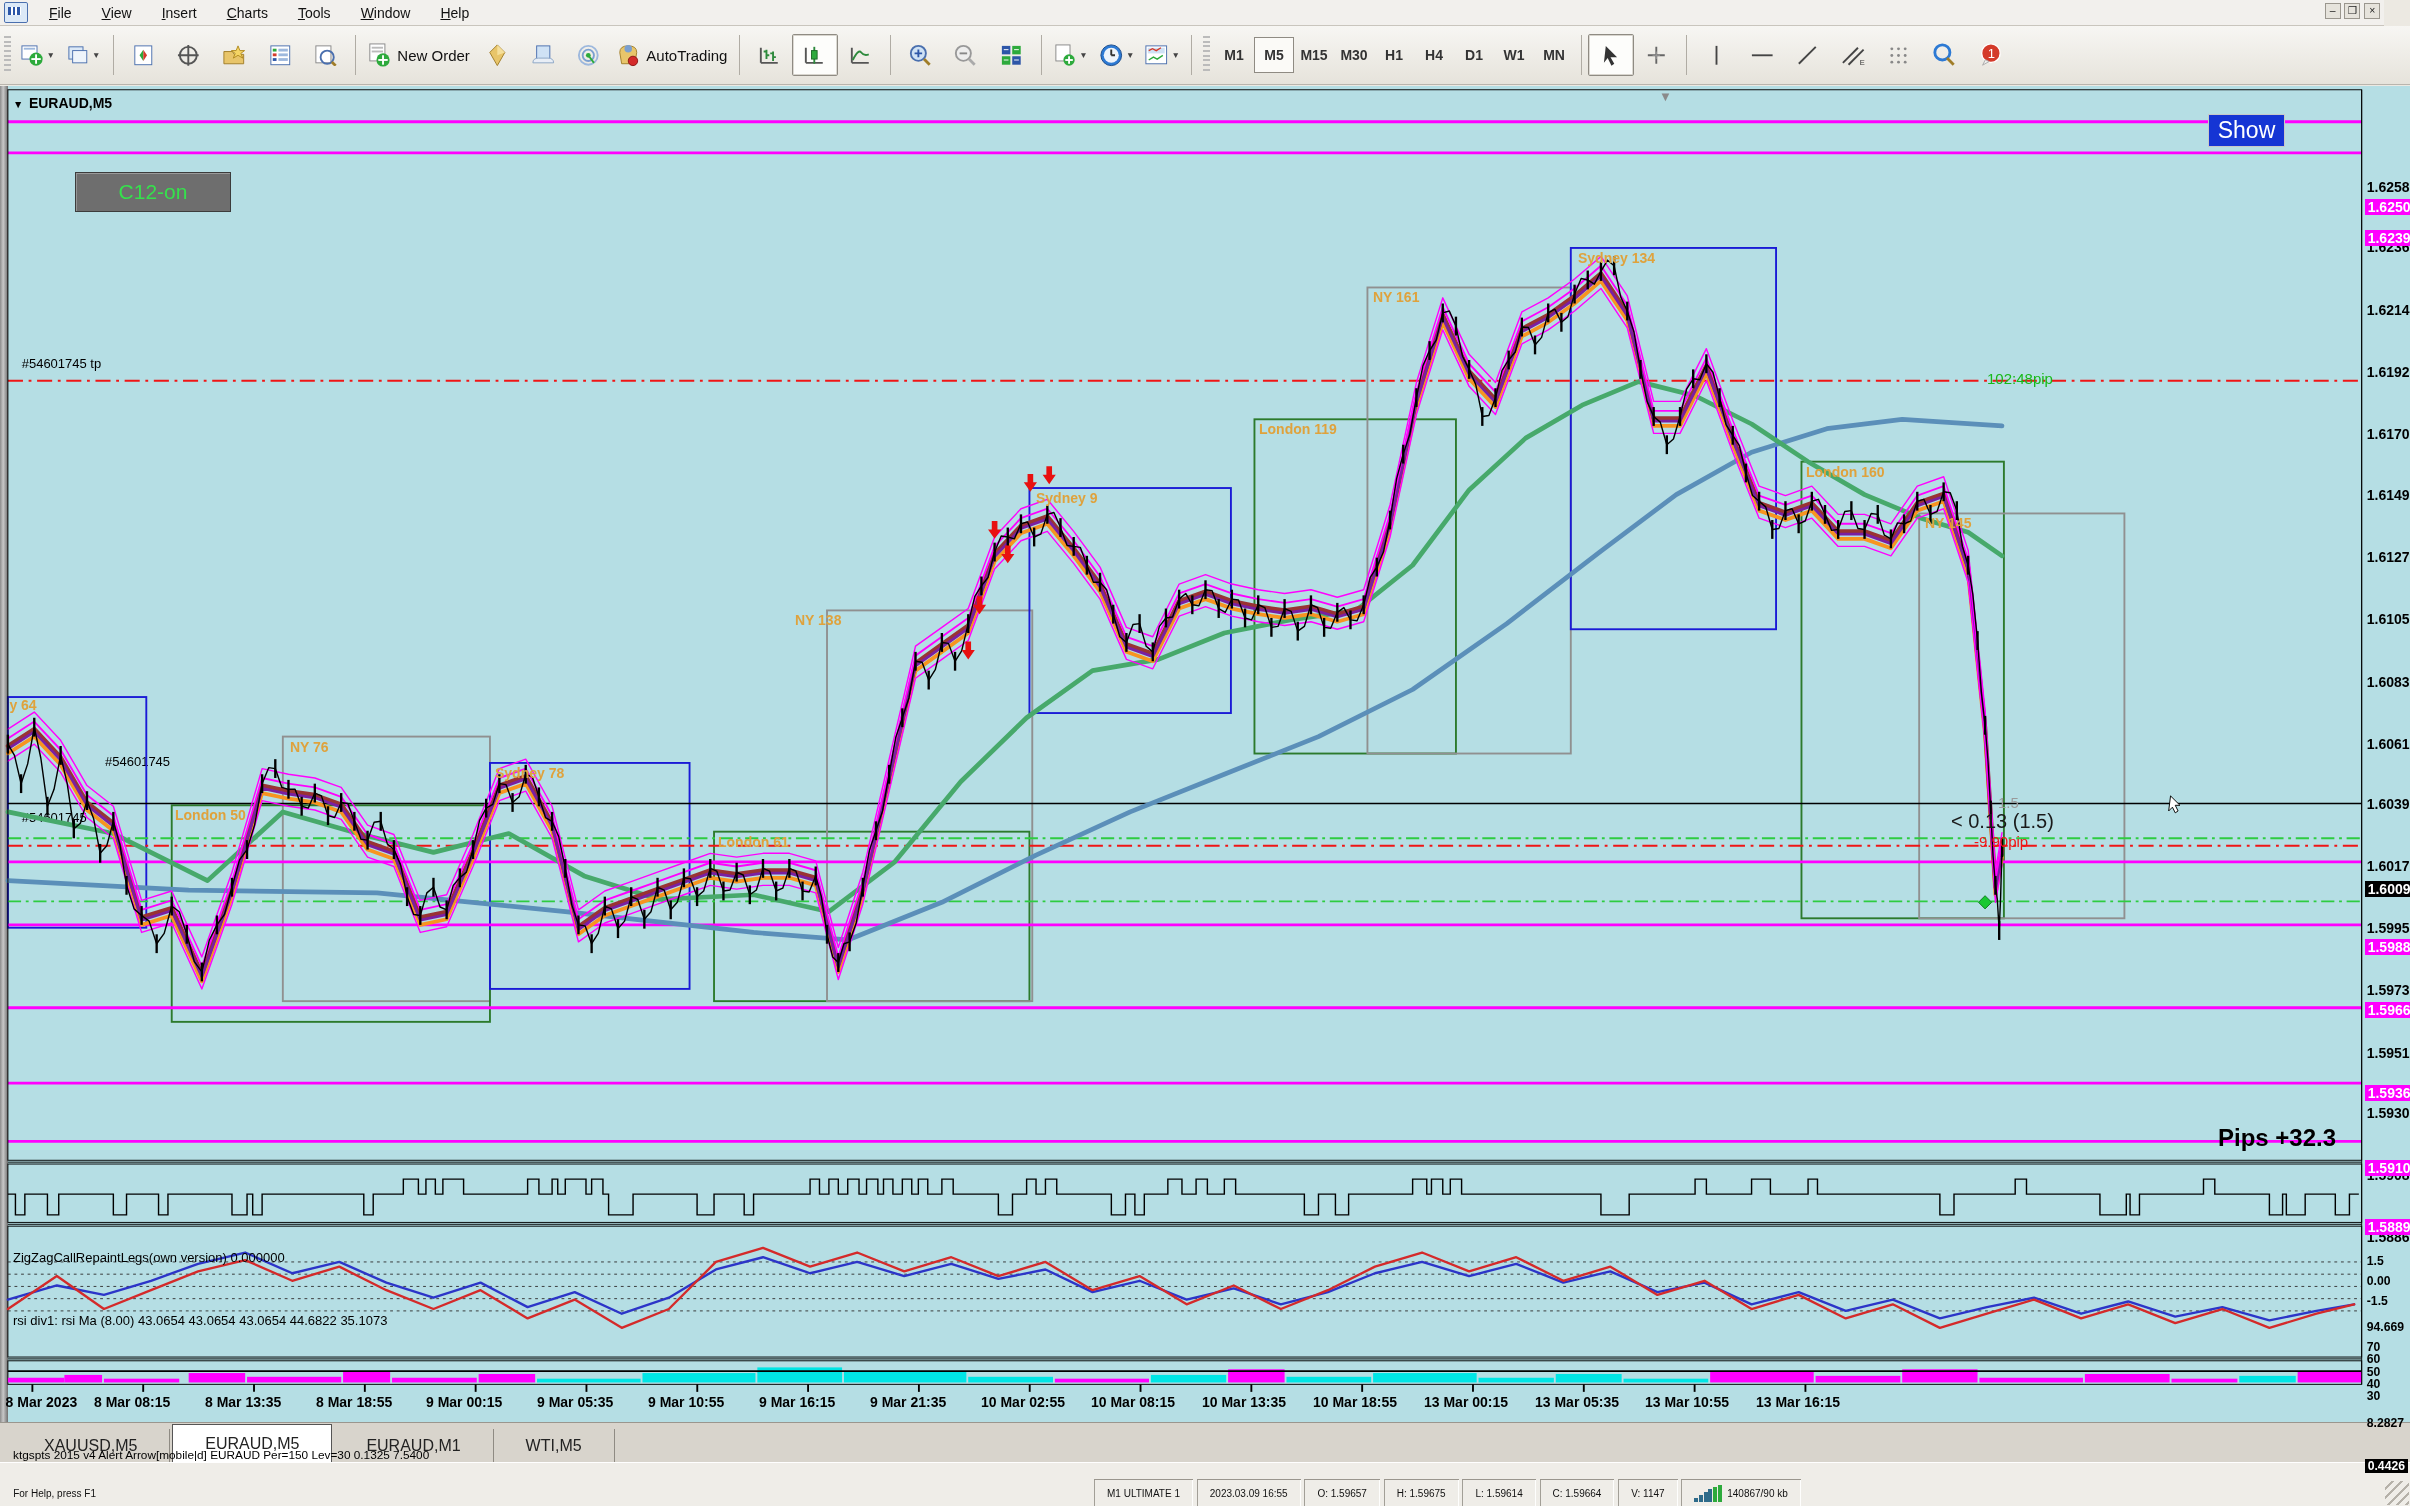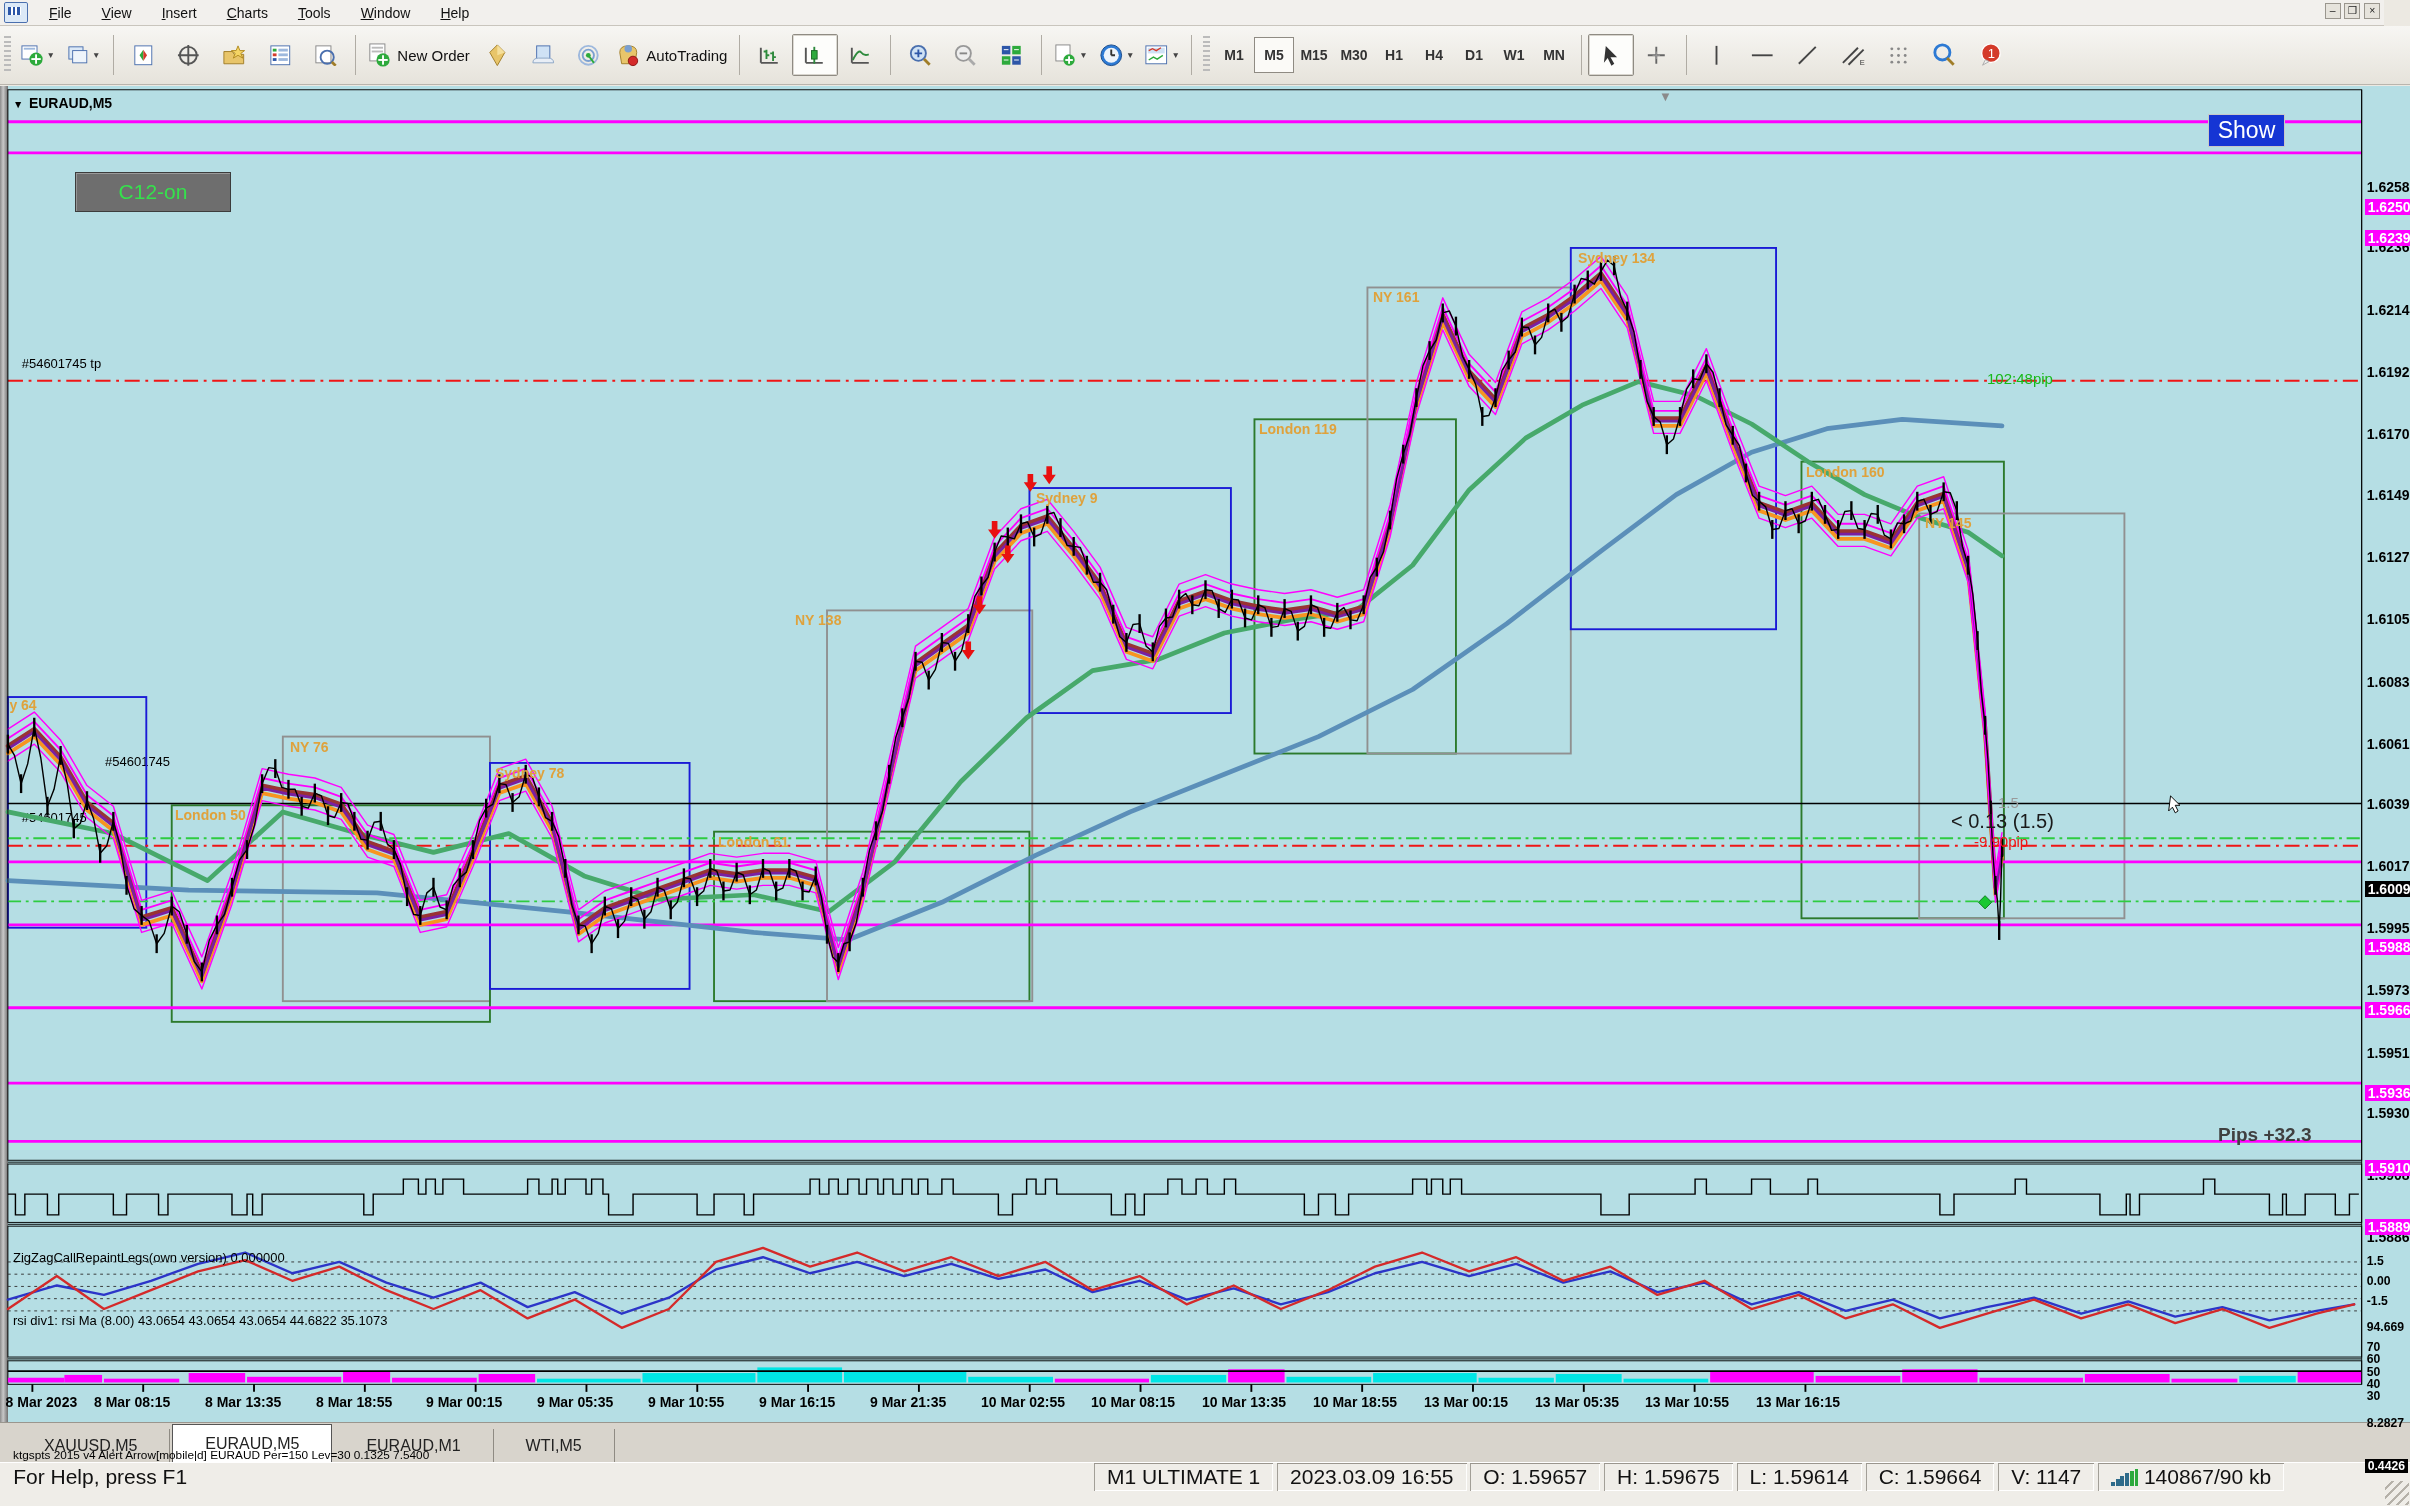--- a/index.html
+++ b/index.html
@@ -39,21 +39,21 @@
   .panelabel{position:absolute;font-size:13px;color:#000;z-index:3;white-space:nowrap;}
   #btn-c12{position:absolute;left:75px;top:86px;width:154px;height:38px;background:#6E6E6E;border:1.9px solid #3c3c3c;box-shadow:inset 0.9px 0.9px 0 #9a9a9a;color:#35E24C;font-size:21px;display:flex;align-items:center;justify-content:center;z-index:4;}
   #btn-show{position:absolute;left:2208px;top:28px;width:75px;height:31px;background:#1535D4;color:#fff;font-size:23px;display:flex;align-items:center;justify-content:center;z-index:4;border:0.9px solid #c8c8c8;}
   #topmarker{position:absolute;left:1659px;top:2.8px;color:#8a8a8a;font-size:13px;z-index:3;}
   .anno{position:absolute;z-index:4;white-space:nowrap;}
   
   #tabbar{position:absolute;left:0;top:1422px;width:2411px;height:40px;background:#D8D4CC;border-top:0.9px solid #9a968e;display:flex;align-items:flex-end;padding-left:12px;}
   .tab{height:34px;display:flex;align-items:center;padding:0 32px;font-size:16px;color:#222;border-right:0.9px solid #8f8b83;}
   .tab.active{background:#FFFFFF;border:1.9px solid #555;border-bottom:none;height:38px;font-weight:normal;margin:0 1.9px;}
   
-  #statusbar{position:absolute;left:0;top:1462px;width:2411px;height:44px;background:#EFEDE8;border-top:0.9px solid #fff;display:flex;align-items:flex-start;font-size:21px;color:#111;}
+  #statusbar{position:absolute;left:0;top:1462px;width:2411px;height:44px;background:#EFEDE8;border-top:0.9px solid #fff;display:flex;align-items:flex-end;font-size:10px;color:#111;}
   .seg{height:28px;display:flex;align-items:center;padding:0 13px;margin-left:3.8px;box-shadow:inset 0.9px 0.9px 0 #9a968e, inset -0.9px -0.9px 0 #fff;white-space:nowrap;}
   #help-seg{flex:0 0 1064px;box-shadow:none;padding-left:9.4px;}
   #conn-icon{display:flex;align-items:flex-end;gap:0.9px;height:17px;margin-right:5.6px;}
   #conn-icon i{display:block;width:3.8px;background:#2e6b8a;}
   #grip{position:absolute;right:1.9px;bottom:1.9px;width:24.5px;height:24.5px;background:repeating-linear-gradient(135deg,transparent 0 4.7px,#b5b1a9 4.7px 6.6px);}
 </style>
 </head>
 <body>
 
 <div id="app">
@@ -645,21 +645,21 @@
         <div class="sessionlabel" style="left: 1373px; top: 203px;">NY 161</div>
         <div class="sessionlabel" style="left: 1578px; top: 164px;">Sydney 134</div>
         <div class="sessionlabel" style="left: 1806px; top: 378px;">London 160</div>
         <div class="sessionlabel" style="left: 1925px; top: 429px;">NY 145</div>
       </div>
     <div id="annotations">
         <div class="anno" style="left: 1987px; top: 284px; color: rgb(24, 184, 24); font-size: 15px; font-weight: normal;">102:48pip</div>
         <div class="anno" style="left: 1951px; top: 724px; color: rgb(26, 26, 26); font-size: 20px; font-weight: normal;">&lt; 0.13 (1.5)</div>
         <div class="anno" style="left: 1998px; top: 708px; color: rgb(154, 154, 154); font-size: 15px; font-weight: normal;">1.5</div>
         <div class="anno" style="left: 1974px; top: 747px; color: rgb(240, 21, 21); font-size: 15px; font-weight: normal;">-9.90pip</div>
-        <div class="anno" style="left: 2218px; top: 1038px; color: #404040; font-size: 19px; font-weight: bold;">Pips +32.3</div>
+        <div class="anno" style="left: 2218px; top: 1038px; color: #000000; font-size: 24px; font-weight: bold;">Pips +32.3</div>
       </div>
     <div id="timelabels">
         <div class="timelabel" style="left: 5.6px; top: 1308px;">8 Mar 2023</div>
         <div class="timelabel" style="left: 94px; top: 1308px;">8 Mar 08:15</div>
         <div class="timelabel" style="left: 205px; top: 1308px;">8 Mar 13:35</div>
         <div class="timelabel" style="left: 316px; top: 1308px;">8 Mar 18:55</div>
         <div class="timelabel" style="left: 426px; top: 1308px;">9 Mar 00:15</div>
         <div class="timelabel" style="left: 537px; top: 1308px;">9 Mar 05:35</div>
         <div class="timelabel" style="left: 648px; top: 1308px;">9 Mar 10:55</div>
         <div class="timelabel" style="left: 759px; top: 1308px;">9 Mar 16:15</div>

